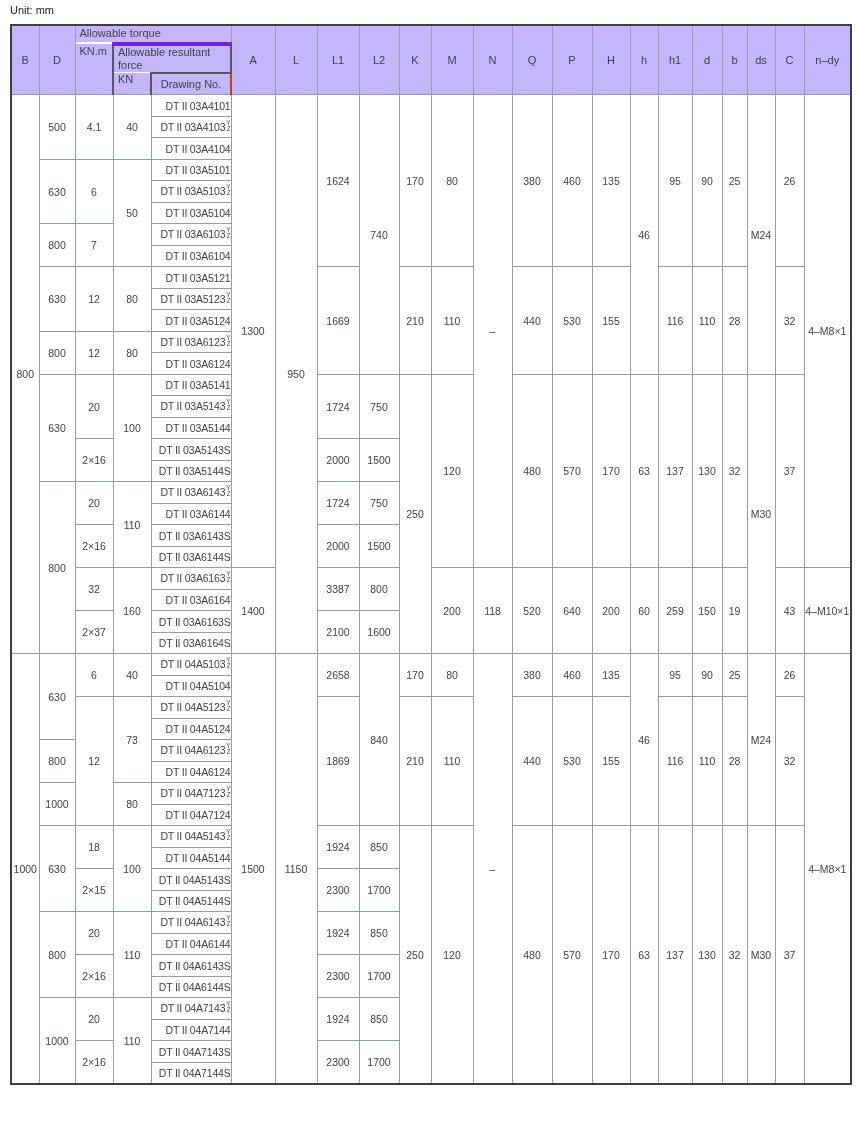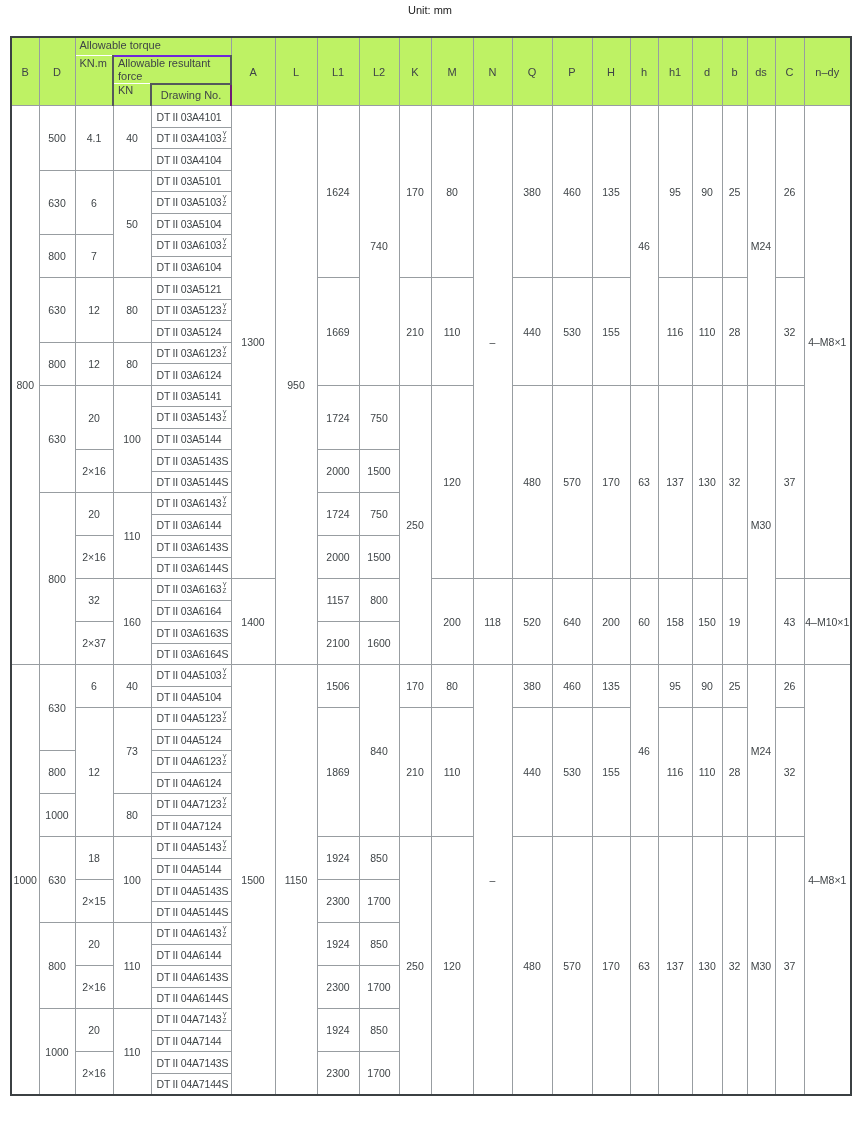--- a/index.html
+++ b/index.html
@@ -4,90 +4,90 @@
 <style>
   html,body{margin:0;padding:0;background:#ffffff;}
   body{
     width:858px;height:1127px;
     font-family:"Liberation Sans", sans-serif;
     color:#3f4447;
     overflow:hidden;
   }
   .page{padding:2px 8px 0 10px;}
   .unit{
-    text-align:center;
+    text-align:left;
     font-size:11px;
     color:#222;
     height:16px;
     line-height:16px;
-    margin-bottom:18px;
+    margin-bottom:6px;
   }
   table{
     border-collapse:collapse;
     table-layout:fixed;
     width:840px;
     border:2px solid #3b4043;
   }
   th,td{
     border:1px solid #989da1;
     padding:0;
     overflow:hidden;
   }
   thead tr{height:19px;}
   tbody tr{height:21.5px;}
   th{
-    background:#bef264;
+    background:#c4b5fd;
     font-weight:normal;
     font-size:11px;
     color:#3f4447;
     text-align:center;
     vertical-align:middle;
   }
   td{
     font-size:10.5px;
     text-align:center;
     vertical-align:middle;
     background:#ffffff;
     white-space:nowrap;
   }
   td.dr{
-    text-align:left;
+    text-align:right;
     padding-left:5px;
     letter-spacing:-0.2px;
   }
   
   th.torque-top{
     text-align:left;vertical-align:top;
     padding:1px 0 0 4px;
     border-bottom:none;
   }
   th.knm{
     text-align:left;vertical-align:top;
     padding:1px 8px 0 4px;
     border-top:none;
     border-right:2px solid #54585b;
   }
   th.arf{
     text-align:left;vertical-align:top;
     padding:0 0 0 4px;line-height:1.2;
-    border-top:2px solid #6d28d9;
+    border-top:4px solid #6d28d9;
     border-left:2px solid #54585b;
     border-right:2px solid #54585b;
     border-bottom:none;
   }
   th.kn{
     text-align:left;vertical-align:bottom;
     padding:0 0 9px 4px;
     border-top:none;
     border-left:2px solid #54585b;
   }
   th.dno{
     border-top:2px solid #54585b;
     border-left:2px solid #54585b;
-    border-right:2px solid #701a75;
+    border-right:2px solid #c2410c;
   }
   tbody tr:first-child td{border-top:1.5px solid #54585b;}
   tbody tr.sec td{border-top:1px solid #f9a8d4;}
   
   .yz{
     display:inline-flex;
     flex-direction:column;
     font-size:6.3px;
     line-height:6px;
     margin-left:1px;
@@ -317,29 +317,29 @@
           <td class="dr">DT II 03A6144S</td>
         </tr>
         <tr>
           <td rowspan="2" class="num">32</td>
           <td rowspan="4" class="num">160</td>
           <td class="dr">DT II 03A6163<span class="yz">
               <span>Y</span>
               <span>Z</span>
             </span></td>
           <td rowspan="4" class="num">1400</td>
-          <td rowspan="2" class="num">1157</td>
+          <td rowspan="2" class="num">3387</td>
           <td rowspan="2" class="num">800</td>
           <td rowspan="4" class="num">200</td>
           <td rowspan="4" class="num">118</td>
           <td rowspan="4" class="num">520</td>
           <td rowspan="4" class="num">640</td>
           <td rowspan="4" class="num">200</td>
           <td rowspan="4" class="num">60</td>
-          <td rowspan="4" class="num">158</td>
+          <td rowspan="4" class="num">259</td>
           <td rowspan="4" class="num">150</td>
           <td rowspan="4" class="num">19</td>
           <td rowspan="4" class="num">43</td>
           <td rowspan="4" class="num">4–M10×1</td>
         </tr>
         <tr>
           <td class="dr">DT II 03A6164</td>
         </tr>
         <tr>
           <td rowspan="2" class="num">2×37</td>
@@ -354,21 +354,21 @@
           <td rowspan="20" class="num">1000</td>
           <td rowspan="4" class="num">630</td>
           <td rowspan="2" class="num">6</td>
           <td rowspan="2" class="num">40</td>
           <td class="dr">DT II 04A5103<span class="yz">
               <span>Y</span>
               <span>Z</span>
             </span></td>
           <td rowspan="20" class="num">1500</td>
           <td rowspan="20" class="num">1150</td>
-          <td rowspan="2" class="num">1506</td>
+          <td rowspan="2" class="num">2658</td>
           <td rowspan="8" class="num">840</td>
           <td rowspan="2" class="num">170</td>
           <td rowspan="2" class="num">80</td>
           <td rowspan="20" class="num">–</td>
           <td rowspan="2" class="num">380</td>
           <td rowspan="2" class="num">460</td>
           <td rowspan="2" class="num">135</td>
           <td rowspan="8" class="num">46</td>
           <td rowspan="2" class="num">95</td>
           <td rowspan="2" class="num">90</td>

